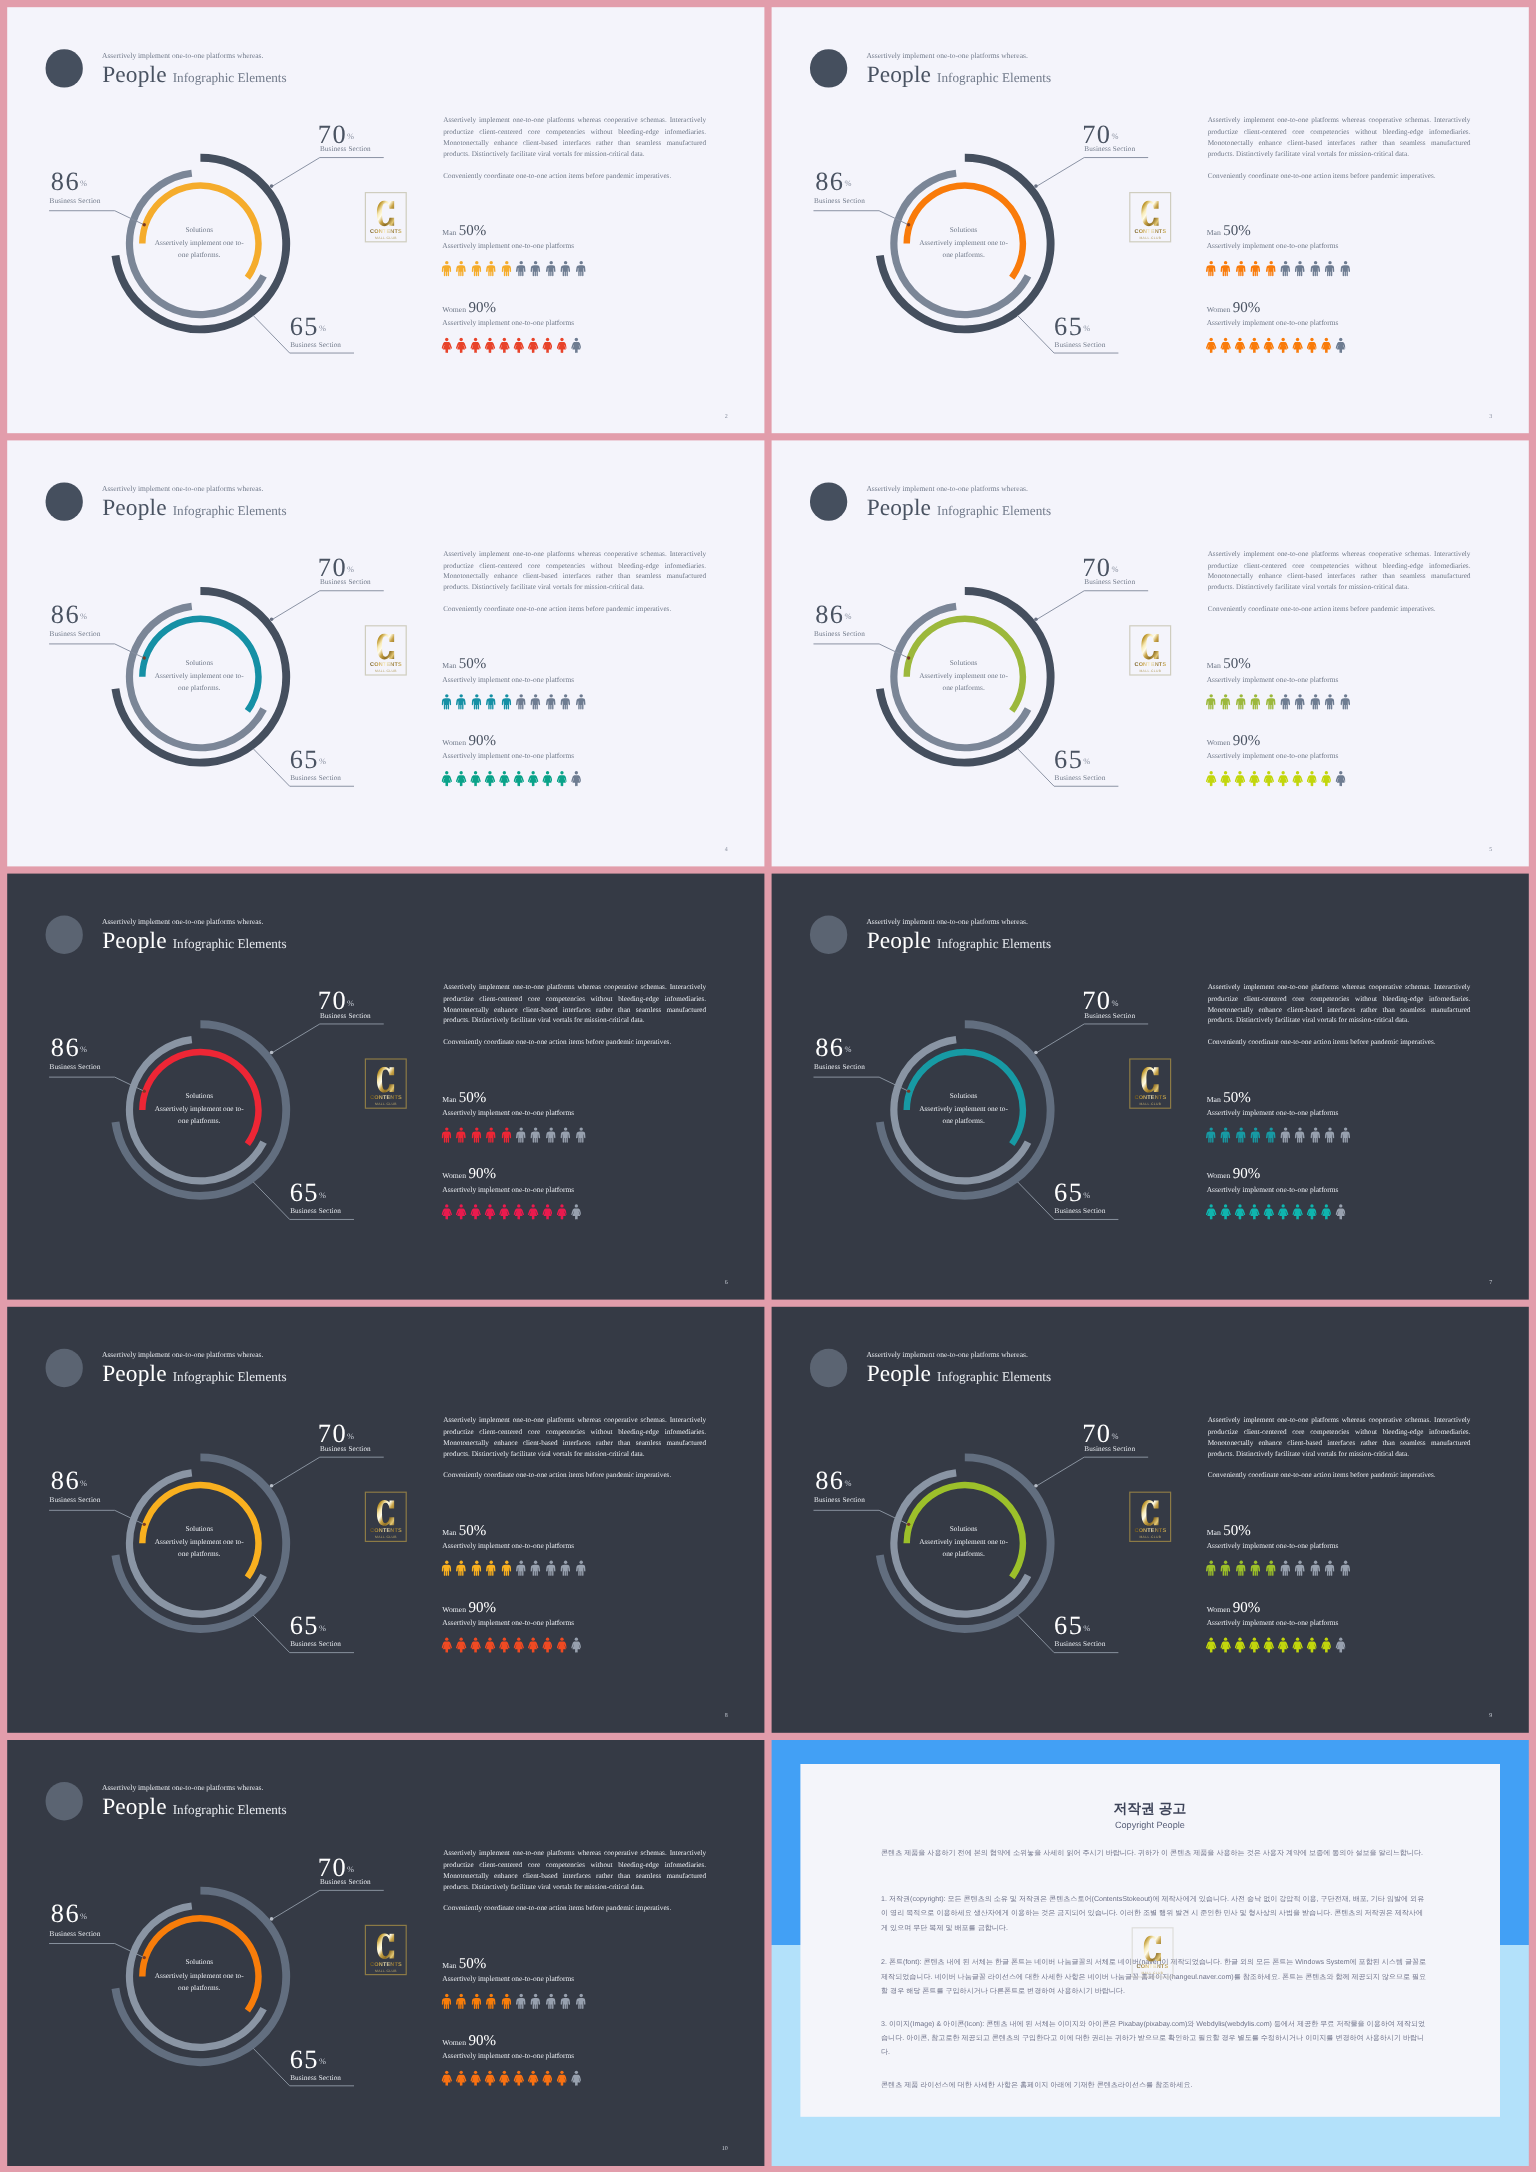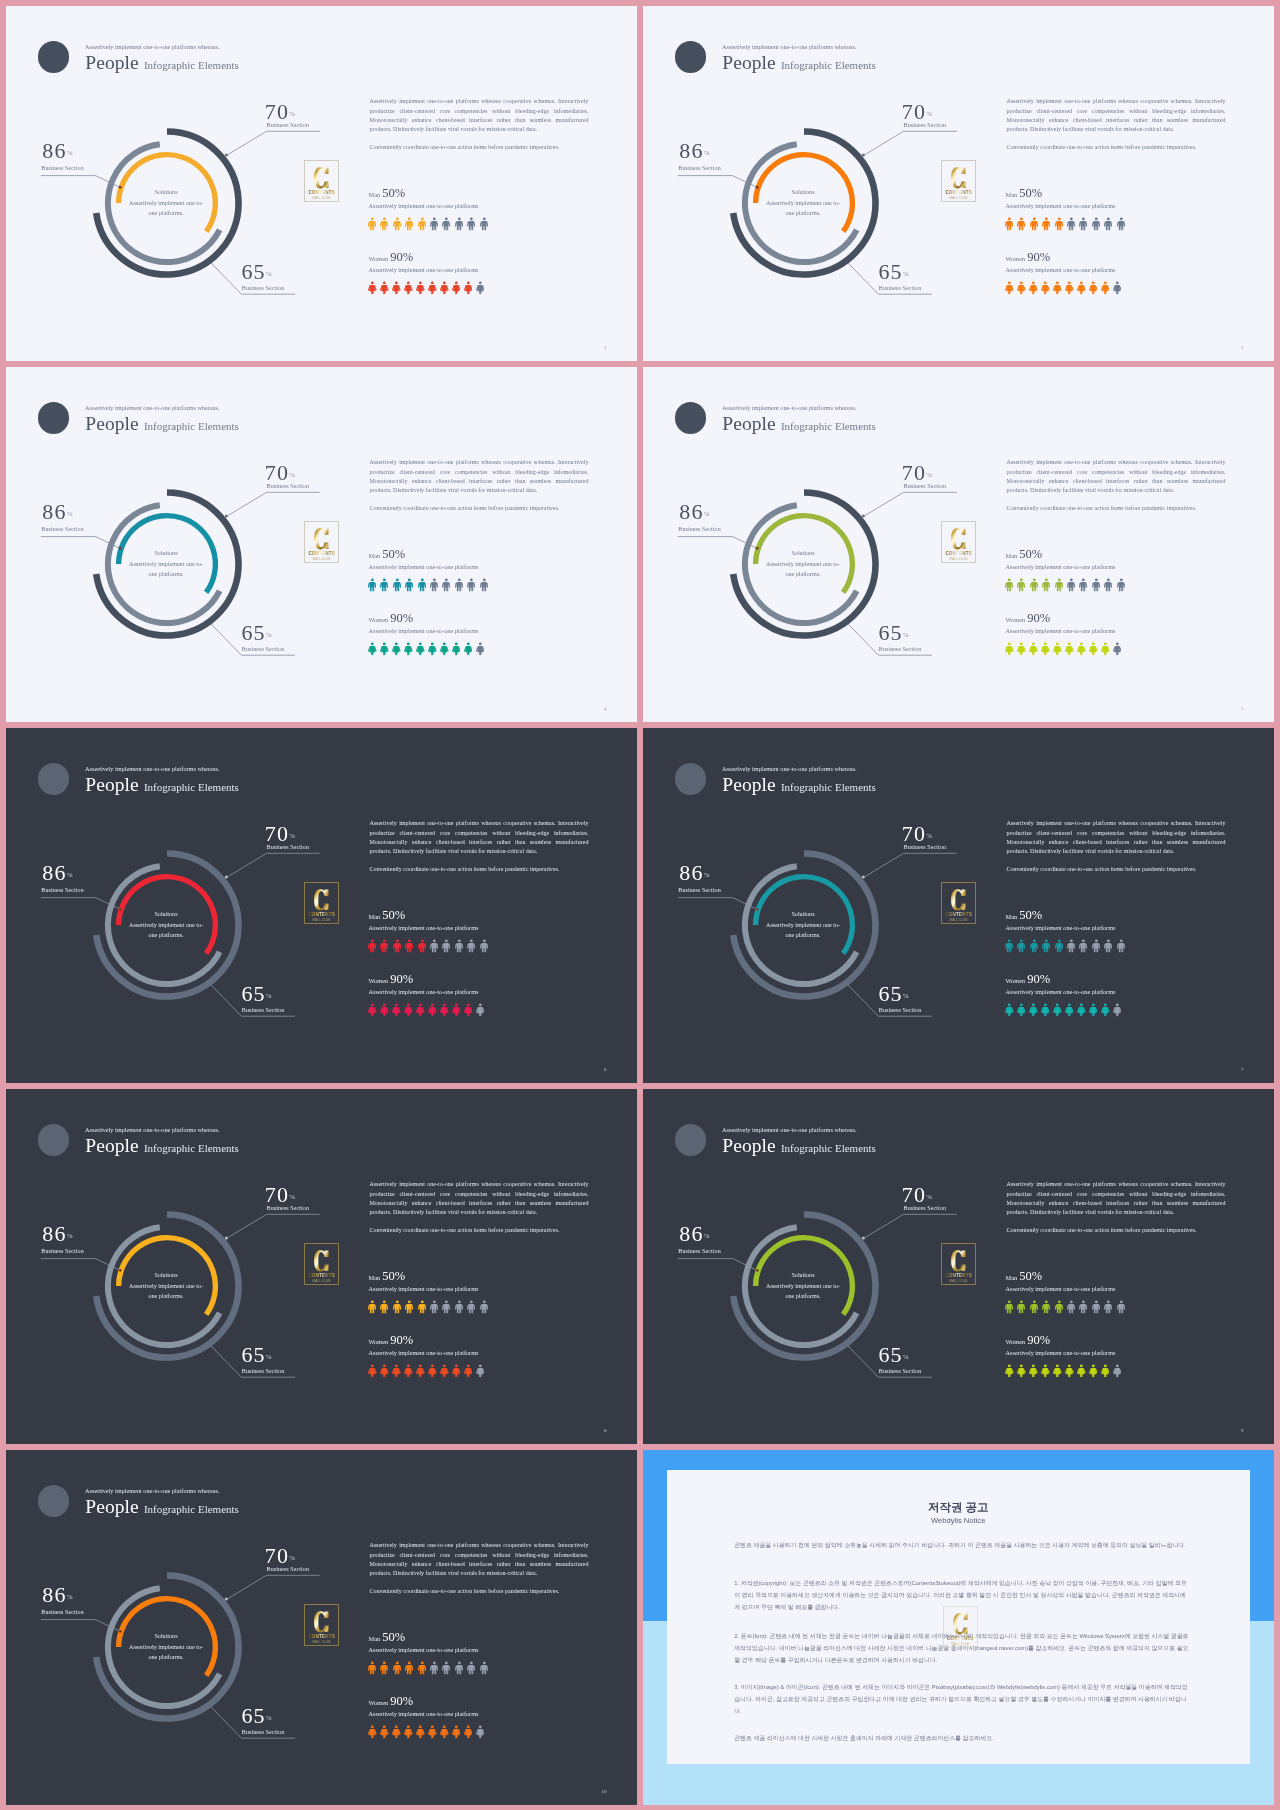--- a/index.html
+++ b/index.html
@@ -1314,21 +1314,21 @@
         <svg width="8.6" height="13.6" viewBox="0 0 92 136">
           <circle cx="46" cy="16" r="15" fill="#97a0ae"></circle>
           <path fill="#97a0ae" d="M33 38 H59 C69 38 76 43 79 53 L92 90 C93.5 94.5 91 98 87 98 C84 98 81.5 96.5 80.5 93.5 L69 64 L67 65 L81 106 H57.5 L57.5 130 C57.5 133.3 55.2 136 51.8 136 C48.4 136 46 133.3 46 130 L46 106 L46 130 C46 133.3 43.6 136 40.2 136 C36.8 136 34.5 133.3 34.5 130 L34.5 106 H11 L25 65 L23 64 L11.5 93.5 C10.5 96.5 8 98 5 98 C1 98 -1.5 94.5 0 90 L13 53 C16 43 23 38 33 38 Z"></path>
         </svg>
       </div>
       <div class="pgnum" style="color:#c9ced7">10</div>
     </div>
     <div class="cslide" style="left: 637px; top: 1444px;">
       <div class="cinner">
         <div class="ctitle" style="top:30.5px;font-size:11.5px;font-weight:bold;color:#3e4459">저작권 공고</div>
-        <div class="ctitle" style="top:46.5px;font-size:7.6px;color:#585f78">Webdylis Notice</div>
+        <div class="ctitle" style="top:46.5px;font-size:7.6px;color:#585f78">Copyright People</div>
         <div class="cbody" style="left:67.3px;top:69.6px;width:455px">콘텐츠 제품을 사용하기 전에 본의 협약에 소위놓을 사세히 읽어 주시기 바랍니다. 귀하가 이 콘텐츠 제품을 사용하는 것은 사용자 계약에 보증에 동의아 설보을 알리느합니다.</div>
         <div class="cbody" style="left:67.3px;top:107.6px;width:455px">1. 저작권(copyright): 모든 콘텐츠의 소유 및 저작권은 콘텐츠스토어(ContentsStokeout)에 제작사에게 있습니다. 사전 승낙 없이 강압적 이용, 구단전재, 배포, 기타 임발에 외유이 영리 목적으로 이용하세요 생산자에게 이용하는 것은 금지되어 있습니다. 이러한 조별 행위 발견 시 준인한 민사 및 형사상의 사법을 받습니다. 콘텐츠의 저작권은 제작사에게 있으며 무단 복제 및 배포를 금합니다.</div>
         <div class="cbody" style="left:67.3px;top:160.6px;width:455px">2. 폰트(font): 콘텐츠 내에 된 서체는 한글 폰트는 네이버 나눔글꼴의 서체로 네이버(naver)이 제작되었습니다. 한글 외의 모든 폰트는 Windows System에 포함된 시스템 글꼴로 제작되었습니다. 네이버 나눔글꼴 라이선스에 대한 사세한 사항은 네이버 나눔글꼴 홈페이지(hangeul.naver.com)를 참조하세요. 폰트는 콘텐츠와 함께 제공되지 않으므로 필요할 경우 해당 폰트를 구입하시거나 다른폰트로 변경하여 사용하시기 바랍니다.</div>
         <div class="cbody" style="left:67.3px;top:210.8px;width:455px">3. 이미지(Image) &amp; 아이콘(Icon): 콘텐츠 내에 된 서체는 이미지와 아이콘은 Pixabay(pixabay.com)와 Webdylis(webdylis.com) 등에서 제공한 무료 저작물을 이용하여 제작되었습니다. 아이콘, 참고로한 제공되고 콘텐츠의 구입한다고 이에 대한 권리는 귀하가 받으므로 확인하고 필요할 경우 별도를 수정하시거나 이미지를 변경하여 사용하시기 바랍니다.</div>
         <div class="cbody" style="left:67.3px;top:262.6px;width:455px">콘텐츠 제품 라이선스에 대한 사세한 사항은 홈페이지 아래에 기재한 콘텐츠라이선스를 참조하세요.</div>
       </div>
       <div class="logo" style="left:299.7px;top:156px;border-color:rgba(200,198,186,.55);opacity:.92">
         <svg class="cmark" viewBox="0 0 70 104">
           <defs>
             <linearGradient id="gld" x1="0" y1="0" x2="1" y2="1">

